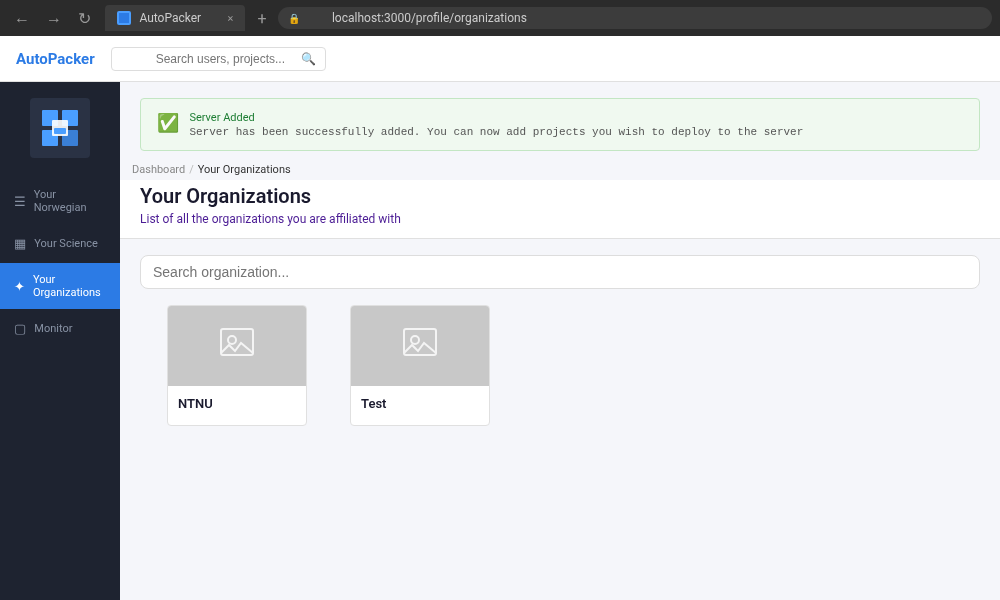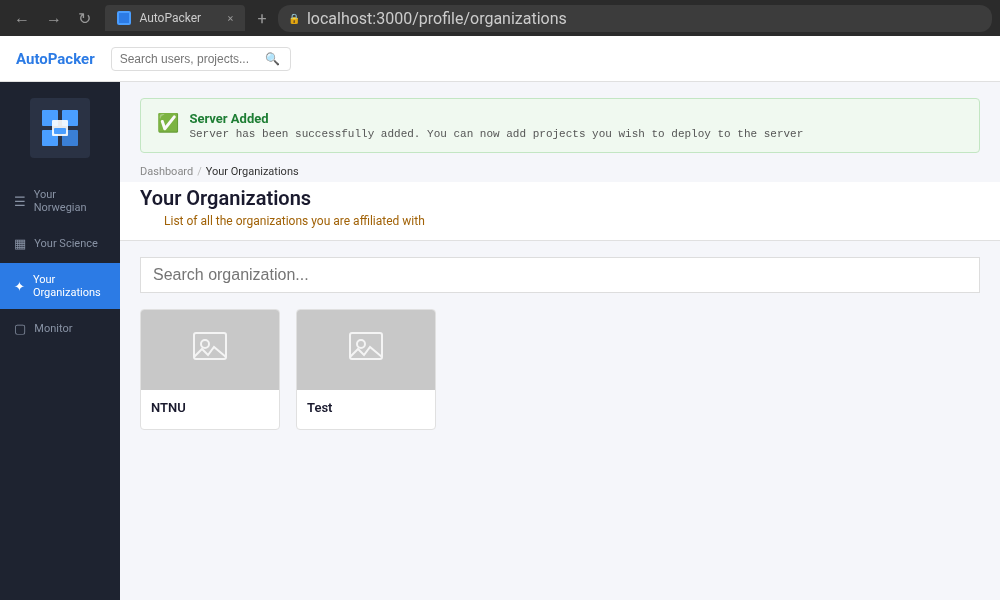--- a/index.html
+++ b/index.html
@@ -8,68 +8,68 @@
     
     .browser-chrome { background: #2b2b2b; height: 36px; display: flex; align-items: center; padding: 0 8px; gap: 8px; }
     .browser-tab { background: #3c3c3c; border-radius: 4px 4px 0 0; padding: 6px 12px; display: flex; align-items: center; gap: 8px; color: #ccc; font-size: 12px; min-width: 140px; }
     .tab-favicon { width: 14px; height: 14px; background: #4a9eff; border-radius: 2px; display: flex; align-items: center; justify-content: center; }
     .tab-close { margin-left: auto; color: #999; font-size: 11px; cursor: pointer; }
     .tab-add { color: #999; font-size: 16px; cursor: pointer; padding: 0 4px; }
     .nav-buttons { display: flex; gap: 4px; }
     .nav-btn { background: none; border: none; color: #999; cursor: pointer; font-size: 16px; padding: 2px 6px; }
     .address-bar { flex: 1; background: #3c3c3c; border-radius: 12px; padding: 4px 10px; display: flex; align-items: center; gap: 6px; }
     .lock-icon { color: #888; font-size: 10px; }
-    .address-text { color: #ccc; font-size: 16px; }
+    .address-text { color: #ccc; font-size: 12px; margin-left: 25px; }
 
     
     .app-header { background: white; height: 46px; display: flex; align-items: center; padding: 0 16px; gap: 16px; border-bottom: 1px solid #e0e0e0; }
     .app-logo { color: #2c7be5; font-weight: 700; font-size: 15px; }
     .search-box { display: flex; align-items: center; border: 1px solid #ddd; border-radius: 4px; padding: 4px 8px; gap: 6px; min-width: 180px; }
-    .search-box input { border: none; outline: none; font-size: 12px; color: #888; background: transparent; width: 140px; }
+    .search-box input { border: none; outline: none; font-size: 12px; color: #888; background: transparent; width: 140px; margin-left: 36px; }
     .search-icon-sm { color: #aaa; font-size: 12px; }
 
     
     .app-body { display: flex; height: calc(600px - 36px - 46px); }
 
     
     .sidebar { width: 120px; background: #1e2330; display: flex; flex-direction: column; }
     .sidebar-logo { width: 60px; height: 60px; margin: 16px auto; background: #2a3244; border-radius: 4px; display: flex; align-items: center; justify-content: center; }
     .logo-svg { width: 40px; height: 40px; }
     .sidebar-nav { display: flex; flex-direction: column; gap: 2px; padding: 4px 0; }
     .sidebar-item { display: flex; flex-direction: row; align-items: center; gap: 8px; padding: 10px 14px; color: #8892a4; font-size: 11px; cursor: pointer; transition: background 0.15s; }
     .sidebar-item.active { background: #2c7be5; color: white; }
     .sidebar-icon { font-size: 13px; }
 
     
     .main-content { flex: 1; background: #f5f6fa; overflow-y: auto; }
 
     
     .success-banner { background: #f0f9f0; border: 1px solid #c3e6c3; margin: 16px 20px 0; padding: 12px 16px; border-radius: 4px; display: flex; align-items: flex-start; gap: 10px; }
     .success-check { color: #28a745; font-size: 18px; margin-top: 1px; }
-    .success-title { font-size: 13px; font-weight: 700; color: #1e7e34; }
+    .success-title { font-size: 11px; font-weight: 400; color: #1e7e34; }
     .success-msg { font-size: 11px; color: #555; margin-top: 2px; font-family: Liberation Mono, monospace; }
 
     
-    .breadcrumb { padding: 12px 20px 4px; font-size: 11px; color: #888; display: flex; align-items: flex-start; gap: 4px; }
+    .breadcrumb { padding: 12px 12px 4px; font-size: 11px; color: #888; display: flex; align-items: flex-start; gap: 4px; }
     .breadcrumb-link { color: #888; }
     .breadcrumb-sep { color: #bbb; }
     .breadcrumb-current { color: #333; }
 
     
     .page-header { padding: 4px 20px 12px; border-bottom: 1px solid #e0e0e0; background: white; margin: 0 0 16px 0; }
     .page-title { font-size: 20px; font-weight: 600; color: #1a1a2e; margin-bottom: 4px; }
-    .page-subtitle { font-size: 12px; color: #a16207; margin-left: 24px; }
+    .page-subtitle { font-size: 12px; color: #4c1d95; }
 
     
     .content-area { padding: 0 20px; }
-    .search-org { width: 100%; border: 1px solid #ddd; border-radius: 0; padding: 8px 12px; font-size: 16px; color: #737373; background: white; outline: none; margin-bottom: 16px; }
+    .search-org { width: 100%; border: 1px solid #ddd; border-radius: 8px; padding: 8px 12px; font-size: 14px; color: #737373; background: white; outline: none; margin-bottom: 16px; }
 
     
     .org-grid { display: flex; flex-wrap: wrap; gap: 16px; }
-    .org-card { background: white; border: 1px solid #e0e0e0; border-radius: 4px; width: 140px; cursor: pointer; overflow: hidden; }
+    .org-card { background: white; border: 1px solid #e0e0e0; border-radius: 4px; width: 140px; cursor: pointer; overflow: hidden; margin-left: 27px; }
     .org-card-image { width: 100%; height: 80px; background: #c8c8c8; display: flex; align-items: center; justify-content: center; }
     .image-placeholder-icon { color: white; font-size: 28px; opacity: 0.8; }
     .org-card-body { padding: 10px; }
     .org-card-name { font-size: 13px; font-weight: 600; color: #1a1a2e; margin-bottom: 4px; }
     .org-card-desc { font-size: 10px; color: #888; line-height: 1.4; }
   </style>
 </head>
 <body>
 
 <div class="browser-chrome">

